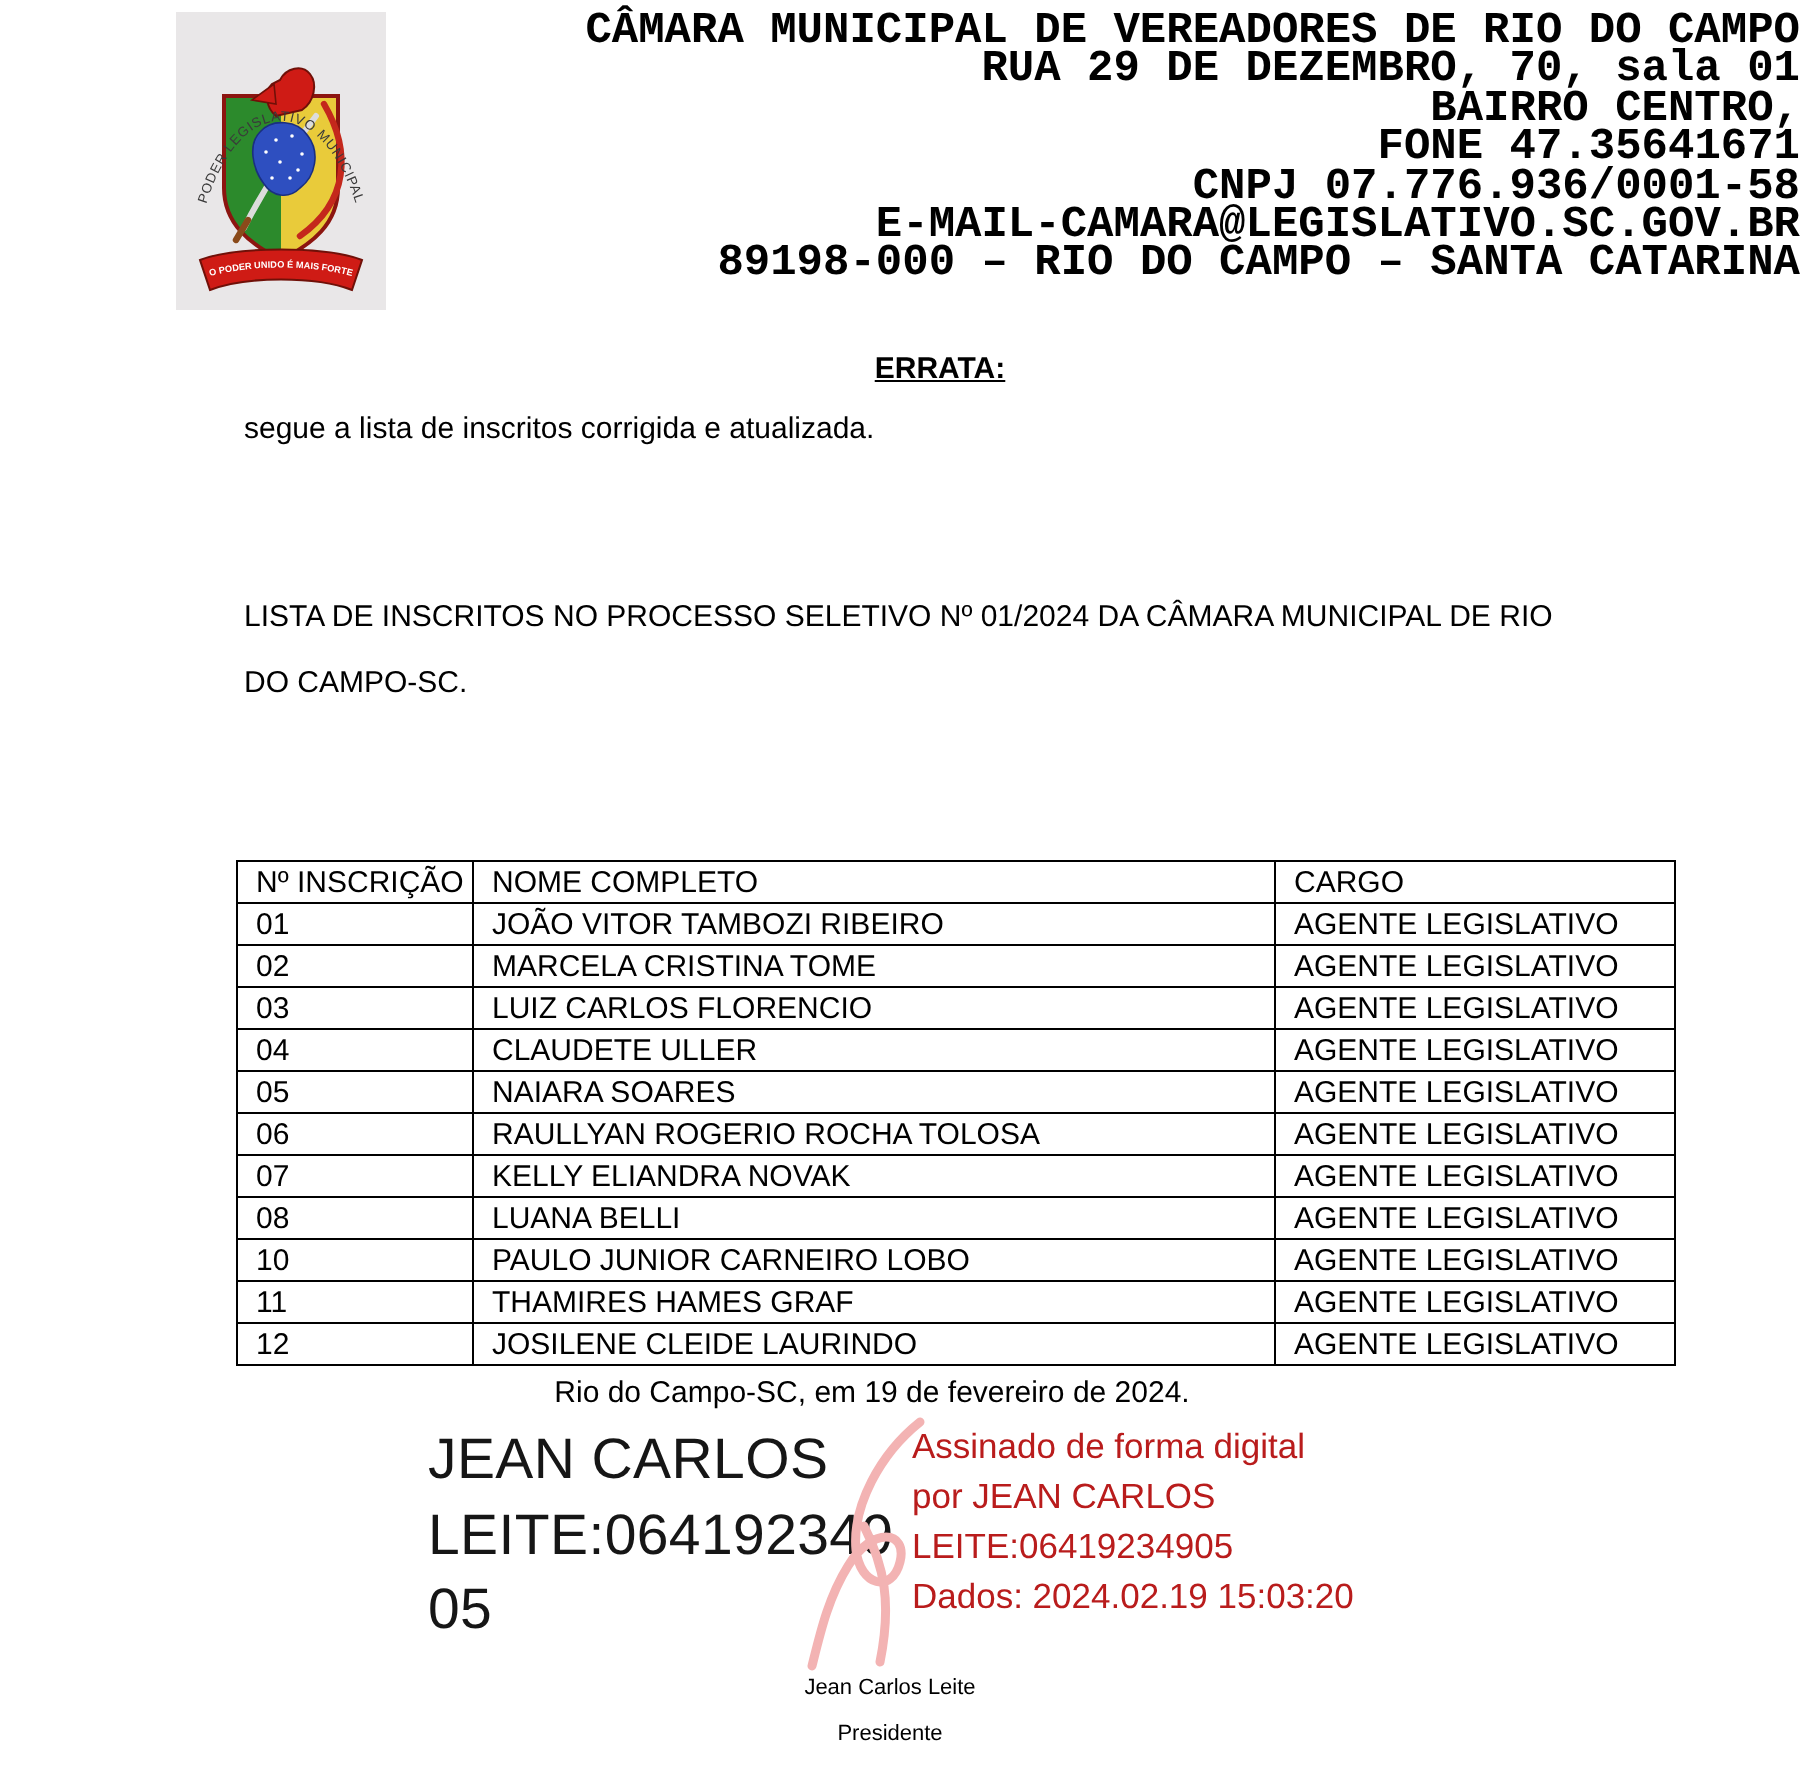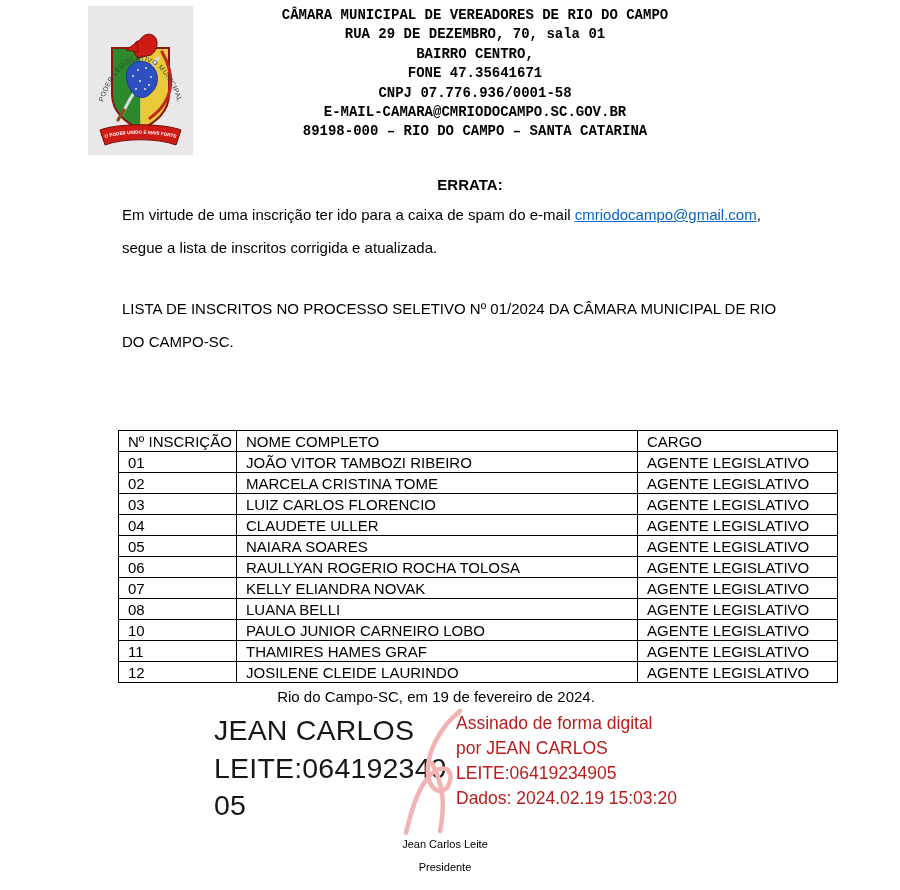--- a/index.html
+++ b/index.html
@@ -5,29 +5,29 @@
   html,body { margin:0; padding:0; background:#fff; }
   .page {
     position:relative; width:900px; height:890px; background:#ffffff;
     font-family:"Liberation Sans", sans-serif; color:#000; overflow:hidden;
   }
   .abs { position:absolute; }
 
   
   .logo-box { left:88px; top:6px; width:105px; height:149px; background:#e9e7e8; }
   .org-header {
-    left:50px; top:6px; width:850px; text-align:center;
+    left:50px; top:6px; width:850px; text-align:right;
     font-family:"Liberation Mono", monospace; font-weight:bold;
-    font-size:14px; line-height:19.4px; white-space:nowrap;
+    font-size:22px; line-height:19.4px; white-space:nowrap;
   }
 
   
   .errata-heading {
     left:40px; top:176px; width:860px; text-align:center;
-    font-weight:bold; font-size:15px; 
+    font-weight:bold; font-size:15px; text-decoration:underline;
   }
   .para { left:122px; top:198px; width:730px; font-size:15px; line-height:33px; }
   .para a.link { color:#0563c1; text-decoration:underline; cursor:pointer; }
   .list-title { left:122px; top:293px; width:660px; font-size:15px; line-height:32.5px; }
 
   
   table.inscritos {
     left:118px; top:390px; border-collapse:collapse; table-layout:fixed;
     width:719px; font-size:15px;margin-top:40px;
   }
@@ -96,28 +96,27 @@
       </text>
     </svg>
   </div>
 
   <div class="abs org-header">
     <div>CÂMARA MUNICIPAL DE VEREADORES DE RIO DO CAMPO</div>
     <div>RUA 29 DE DEZEMBRO, 70, sala 01</div>
     <div>BAIRRO CENTRO,</div>
     <div>FONE 47.35641671</div>
     <div>CNPJ 07.776.936/0001-58</div>
-    <div>E-MAIL-CAMARA@CMRIODOCAMPO.SC.GOV.BR</div>
+    <div>E-MAIL-CAMARA@LEGISLATIVO.SC.GOV.BR</div>
     <div>89198-000 – RIO DO CAMPO – SANTA CATARINA</div>
   </div>
 
   <div class="abs errata-heading">ERRATA:</div>
 
   <div class="abs para">
-    <div><span>Em virtude de uma inscrição ter ido para a caixa de spam do e-mail </span><a class="link">cmriodocampo@gmail.com</a><span>,</span></div>
     <div>segue a lista de inscritos corrigida e atualizada.</div>
   </div>
 
   <div class="abs list-title">LISTA DE INSCRITOS NO PROCESSO SELETIVO Nº 01/2024 DA CÂMARA MUNICIPAL DE RIO DO CAMPO-SC.</div>
 
   <table class="abs inscritos">
     <colgroup>
         <col style="width:118px">
         <col style="width:401px">
         <col style="width:200px">

